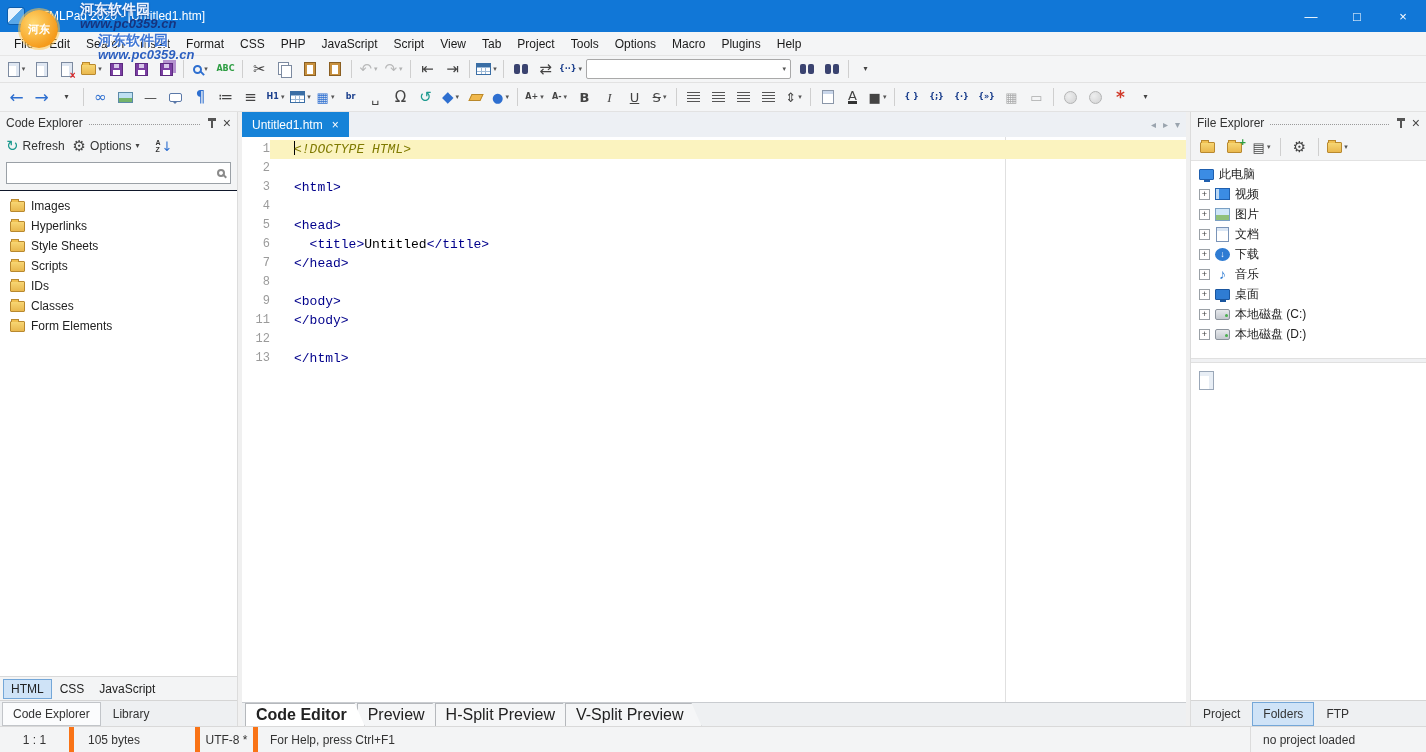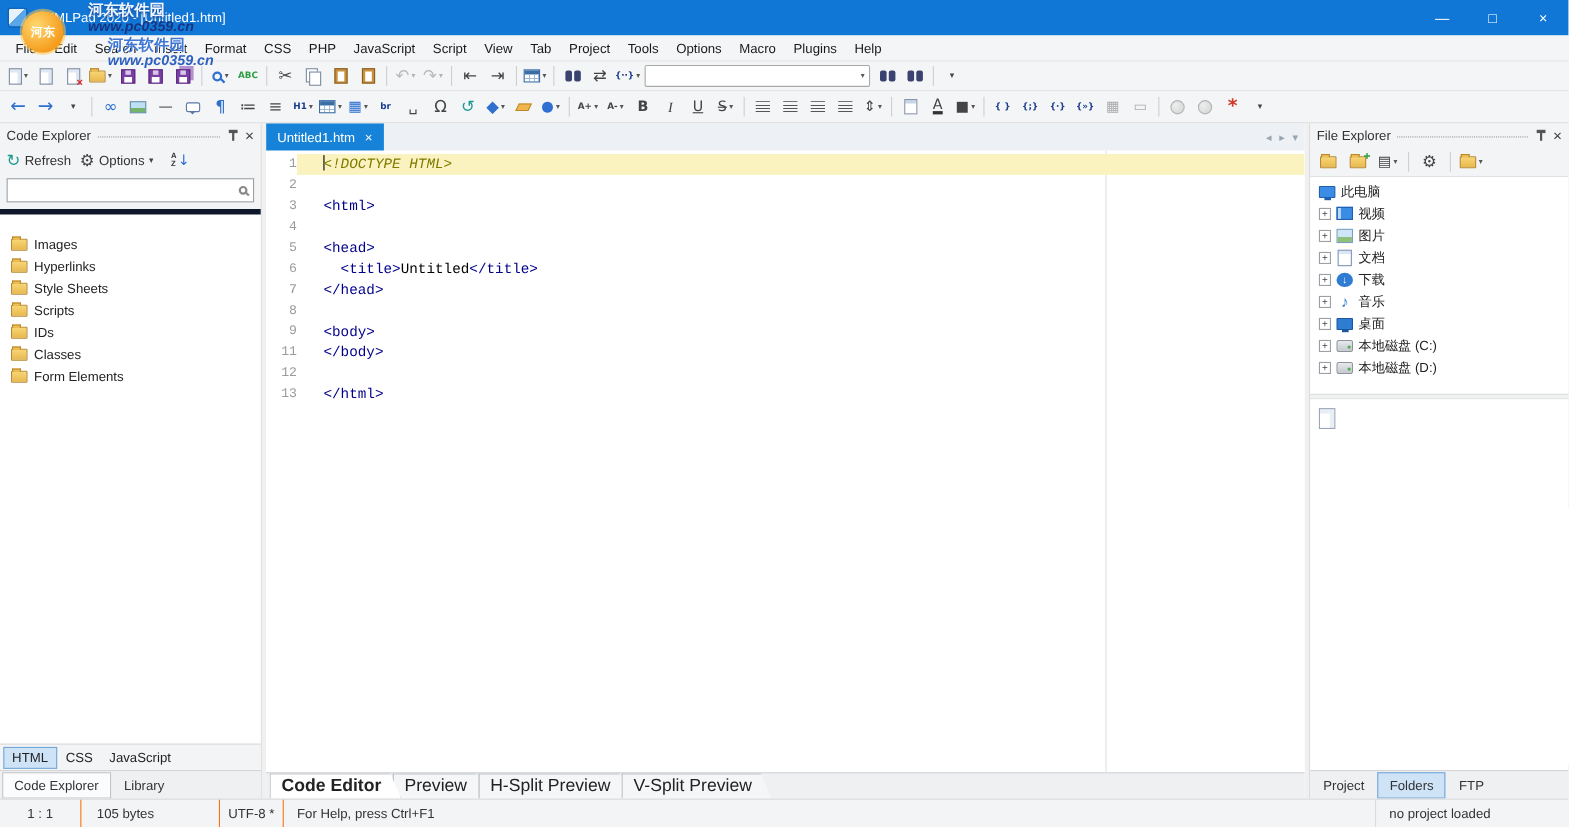--- a/index.html
+++ b/index.html
@@ -82,21 +82,21 @@
   .p-close{font-size:14px;color:#444;line-height:12px}
 
   .ce-toolbar{height:24px;display:flex;align-items:center;padding:0 6px;gap:4px;font-size:12px;color:#333;flex:0 0 24px}
   .ce-label{margin-right:4px}
   .sort{margin-left:12px;display:flex;align-items:center;gap:1px}
   .azcol{display:flex;flex-direction:column;font-size:7px;line-height:7px;font-weight:bold;color:#333}
   .azcol::before{content:"A"}
   .azcol::after{content:"Z"}
   .ce-search{margin:4px 6px 6px;height:22px;border:1px solid #9aa0a6;background:#fff;display:flex;align-items:center;padding:0 5px;flex:0 0 22px}
   .ce-search input{flex:1;border:0;outline:0;font:12px "Liberation Sans",sans-serif;background:transparent}
-  .ce-tree{flex:1;background:#fff;border-top:5px solid #0f172a;padding-top:17px;overflow:hidden}
+  .ce-tree{flex:1;background:#fff;border-top:1px solid #0f172a;padding-top:5px;overflow:hidden}
   .trow{height:20px;display:flex;align-items:center;gap:6px;padding-left:10px}
   .lang-tabs{height:24px;display:flex;align-items:center;padding-left:3px;gap:1px;background:#f3f4f5;border-top:1px solid #d9d9d9;flex:0 0 24px}
   .ltab{padding:2px 7px;font-size:12px;color:#222}
   .ltab.active{background:#cfe3f7;border:1px solid #74a7d8}
   .dock-tabs{height:26px;display:flex;align-items:center;padding-left:2px;gap:2px;background:#eef0f2;border-top:1px solid #d5d5d5;flex:0 0 26px}
   .dtab{padding:4px 10px;font-size:12px;color:#333}
   .dtab.active{background:#fbfcfd;border:1px solid #c2c5c9}
   .dtab.active-blue{background:#cfe3f7;border:1px solid #74a7d8}
 
   
@@ -140,21 +140,21 @@
   .icon-documents::before{content:"";width:11px;height:13px;background:#fff;border:1px solid #7a94b8;box-shadow:inset 0 3px 0 #dbe7f5}
   .icon-downloads{border-radius:50%;background:#2f7cd3;color:#fff;width:13px;height:13px}
   .icon-downloads::after{content:"↓";font-size:9px;font-weight:bold}
   .icon-music{color:#2f7cd3;font-size:14px}
   .icon-music::after{content:"♪"}
   .icon-drive::before{content:"";width:15px;height:9px;background:linear-gradient(#e7e9ec,#c4c9cf);border:1px solid #8c939c;border-radius:2px}
   .icon-drive::after{content:"";position:absolute;right:2px;bottom:4px;width:3px;height:3px;border-radius:50%;background:#4caf50}
 
   
   .statusbar{position:absolute;left:0;right:0;bottom:0;height:26px;background:#f3f4f5;border-top:1px solid #d9d9d9;display:flex;align-items:stretch;font-size:12px;color:#333}
-  .sb{display:flex;align-items:center;border-right:1px solid #f97316}
+  .sb{display:flex;align-items:center;border-right:5px solid #f97316}
   .sb1{width:74px;justify-content:center}
   .sb2{width:126px;padding-left:14px}
   .sb3{width:58px;justify-content:center}
   .sb4{flex:1;padding-left:12px;border-right:none}
   .sb5{width:176px;padding-left:12px;border-left:1px solid #dcdcdc;border-right:none}
 
   
   .watermark{position:absolute;left:20px;top:2px;z-index:50;display:flex;align-items:flex-start;pointer-events:none}
   .wm-badge{width:38px;height:38px;margin-top:8px;border-radius:50%;background:radial-gradient(circle at 35% 35%,#ffd870,#f59c1c 70%);display:flex;align-items:center;justify-content:center;color:#fff;font-weight:bold;font-size:11px;box-shadow:0 0 0 2px rgba(255,200,80,.55)}
   .wm-col{margin-left:22px}

